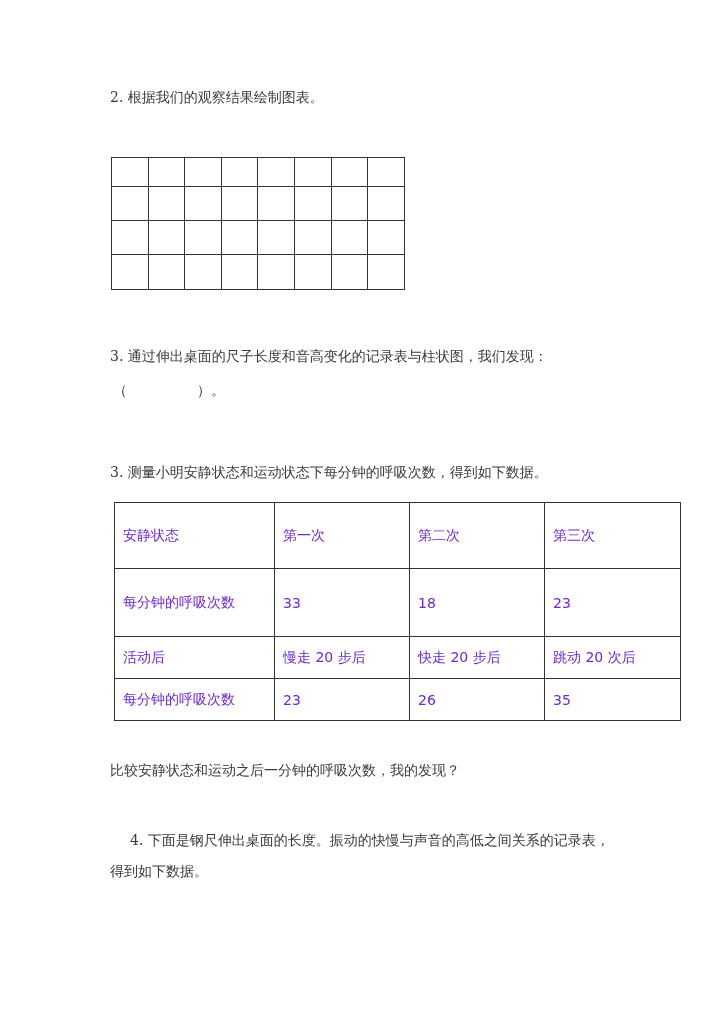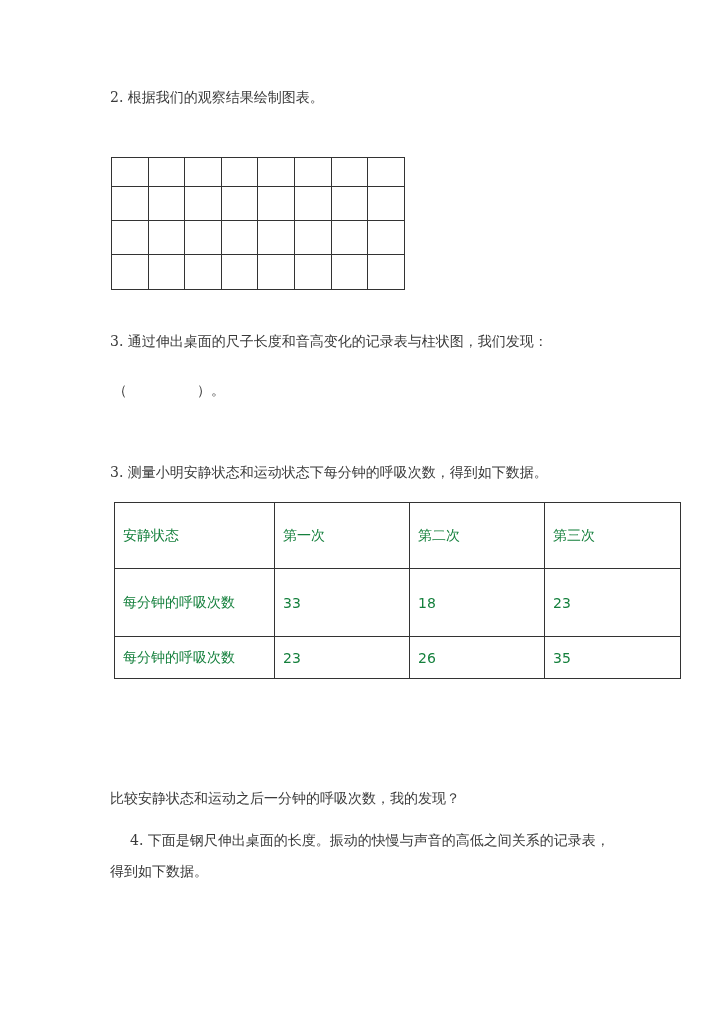--- a/index.html
+++ b/index.html
@@ -39,21 +39,21 @@
     .grid tr.r2 td { height: 33px; }
     .grid tr.r3 td { height: 34px; }
 
     .data-table {
       position: absolute;
       left: 114px;
       top: 502px;
       border-collapse: collapse;
       font-family: "DejaVu Sans", "Liberation Sans", sans-serif;
       font-size: 14px;
-      color: #15803d;
+      color: #6d28d9;
     }
     .data-table td {
       border: 1.3px solid #333;
       padding: 0 0 0 8px;
       vertical-align: middle;
       text-align: left;
     }
     .data-table col.c0 { width: 160px; }
     .data-table col.c1 { width: 135px; }
     .data-table col.c2 { width: 135px; }
@@ -105,21 +105,21 @@
         <td></td>
         <td></td>
         <td></td>
         <td></td>
         <td></td>
         <td></td>
   </tr>
 </tbody>
   </table>
 
-<div class="line" style="top:331px;">3. 通过伸出桌面的尺子长度和音高变化的记录表与柱状图，我们发现：</div>
+<div class="line" style="top:346px;">3. 通过伸出桌面的尺子长度和音高变化的记录表与柱状图，我们发现：</div>
 <div class="line" style="top:380px; left:113px;">（　　　　　）。</div>
 
 <div class="line" style="top:448px;margin-top:14px;">3. 测量小明安静状态和运动状态下每分钟的呼吸次数，得到如下数据。</div>
 
 <table class="data-table">
   <colgroup>
     <col class="c0">
       <col class="c1">
       <col class="c2">
       <col class="c3">
@@ -131,24 +131,30 @@
     <td>第二次</td>
     <td>第三次</td>
   </tr>
   <tr class="h68">
     <td>每分钟的呼吸次数</td>
     <td>33</td>
     <td>18</td>
     <td>23</td>
   </tr>
   <tr class="h42">
+    <td>活动后</td>
+    <td>慢走 20 步后</td>
+    <td>快走 20 步后</td>
+    <td>跳动 20 次后</td>
+  </tr>
+  <tr class="h42">
     <td>每分钟的呼吸次数</td>
     <td>23</td>
     <td>26</td>
     <td>35</td>
   </tr>
 </tbody>
   </table>
 
-<div class="line" style="top:760px;margin-top:28px;">比较安静状态和运动之后一分钟的呼吸次数，我的发现？</div>
+<div class="line" style="top:760px;">比较安静状态和运动之后一分钟的呼吸次数，我的发现？</div>
 
 <div class="line" style="top:830px;margin-left:20px;">4. 下面是钢尺伸出桌面的长度。振动的快慢与声音的高低之间关系的记录表，</div>
 <div class="line" style="top:861px;">得到如下数据。</div>
 
 </body></html>

